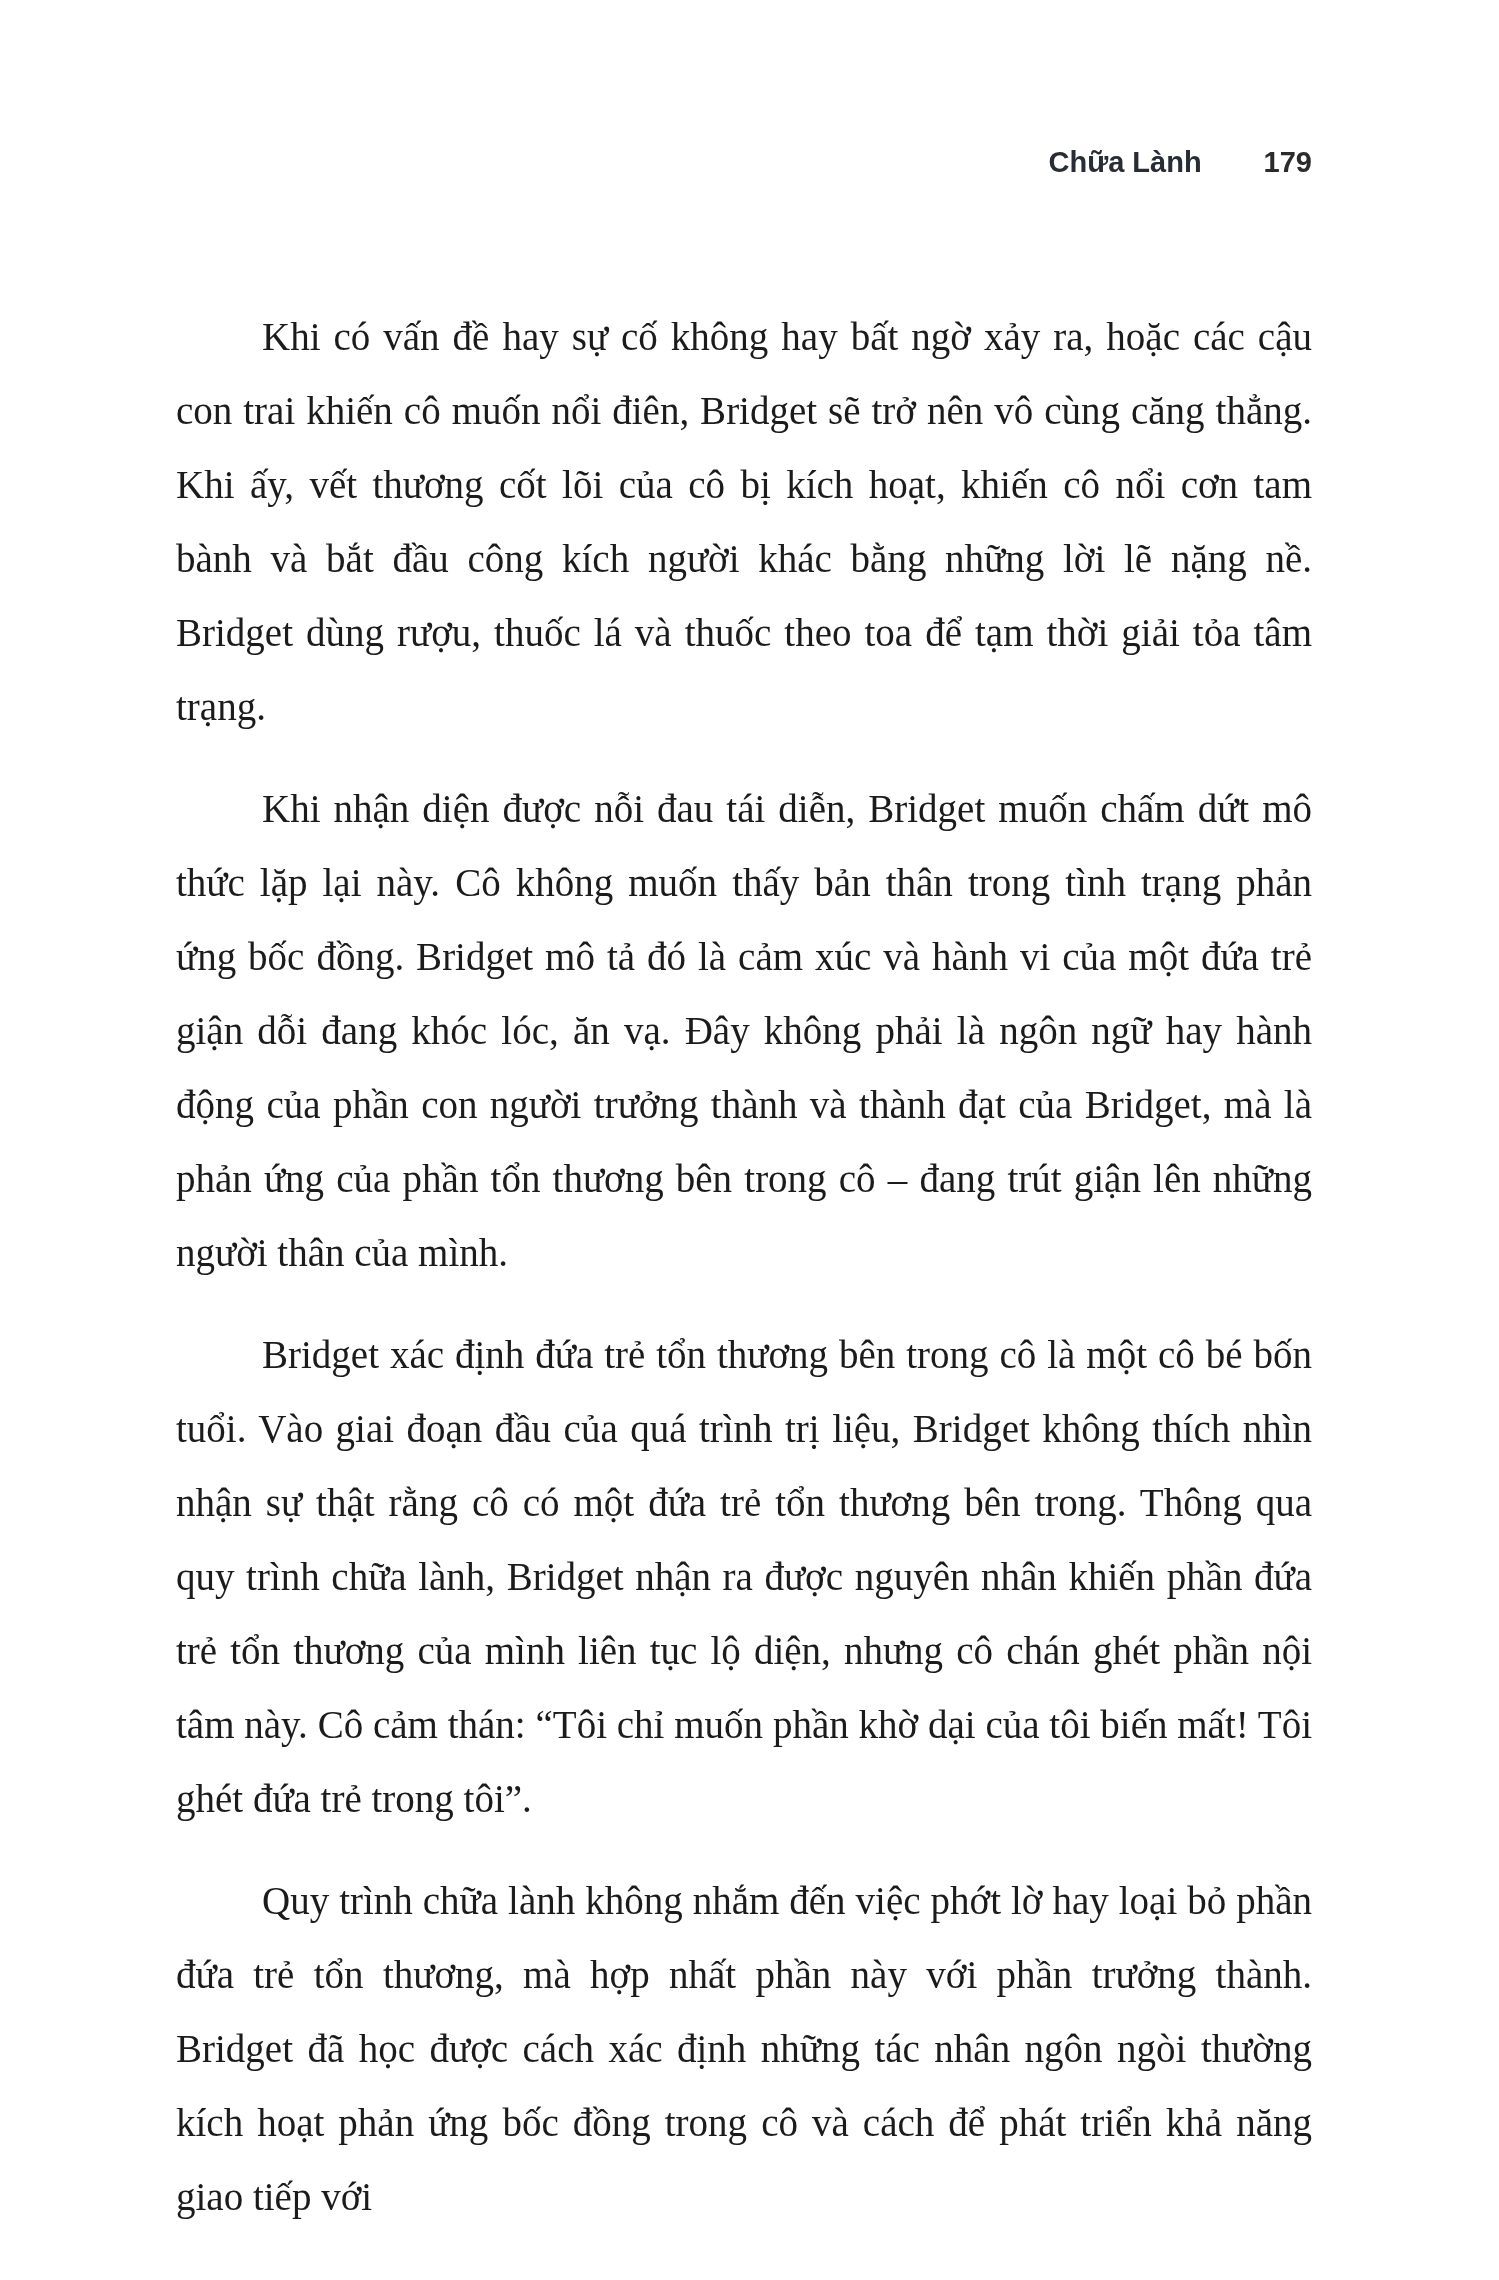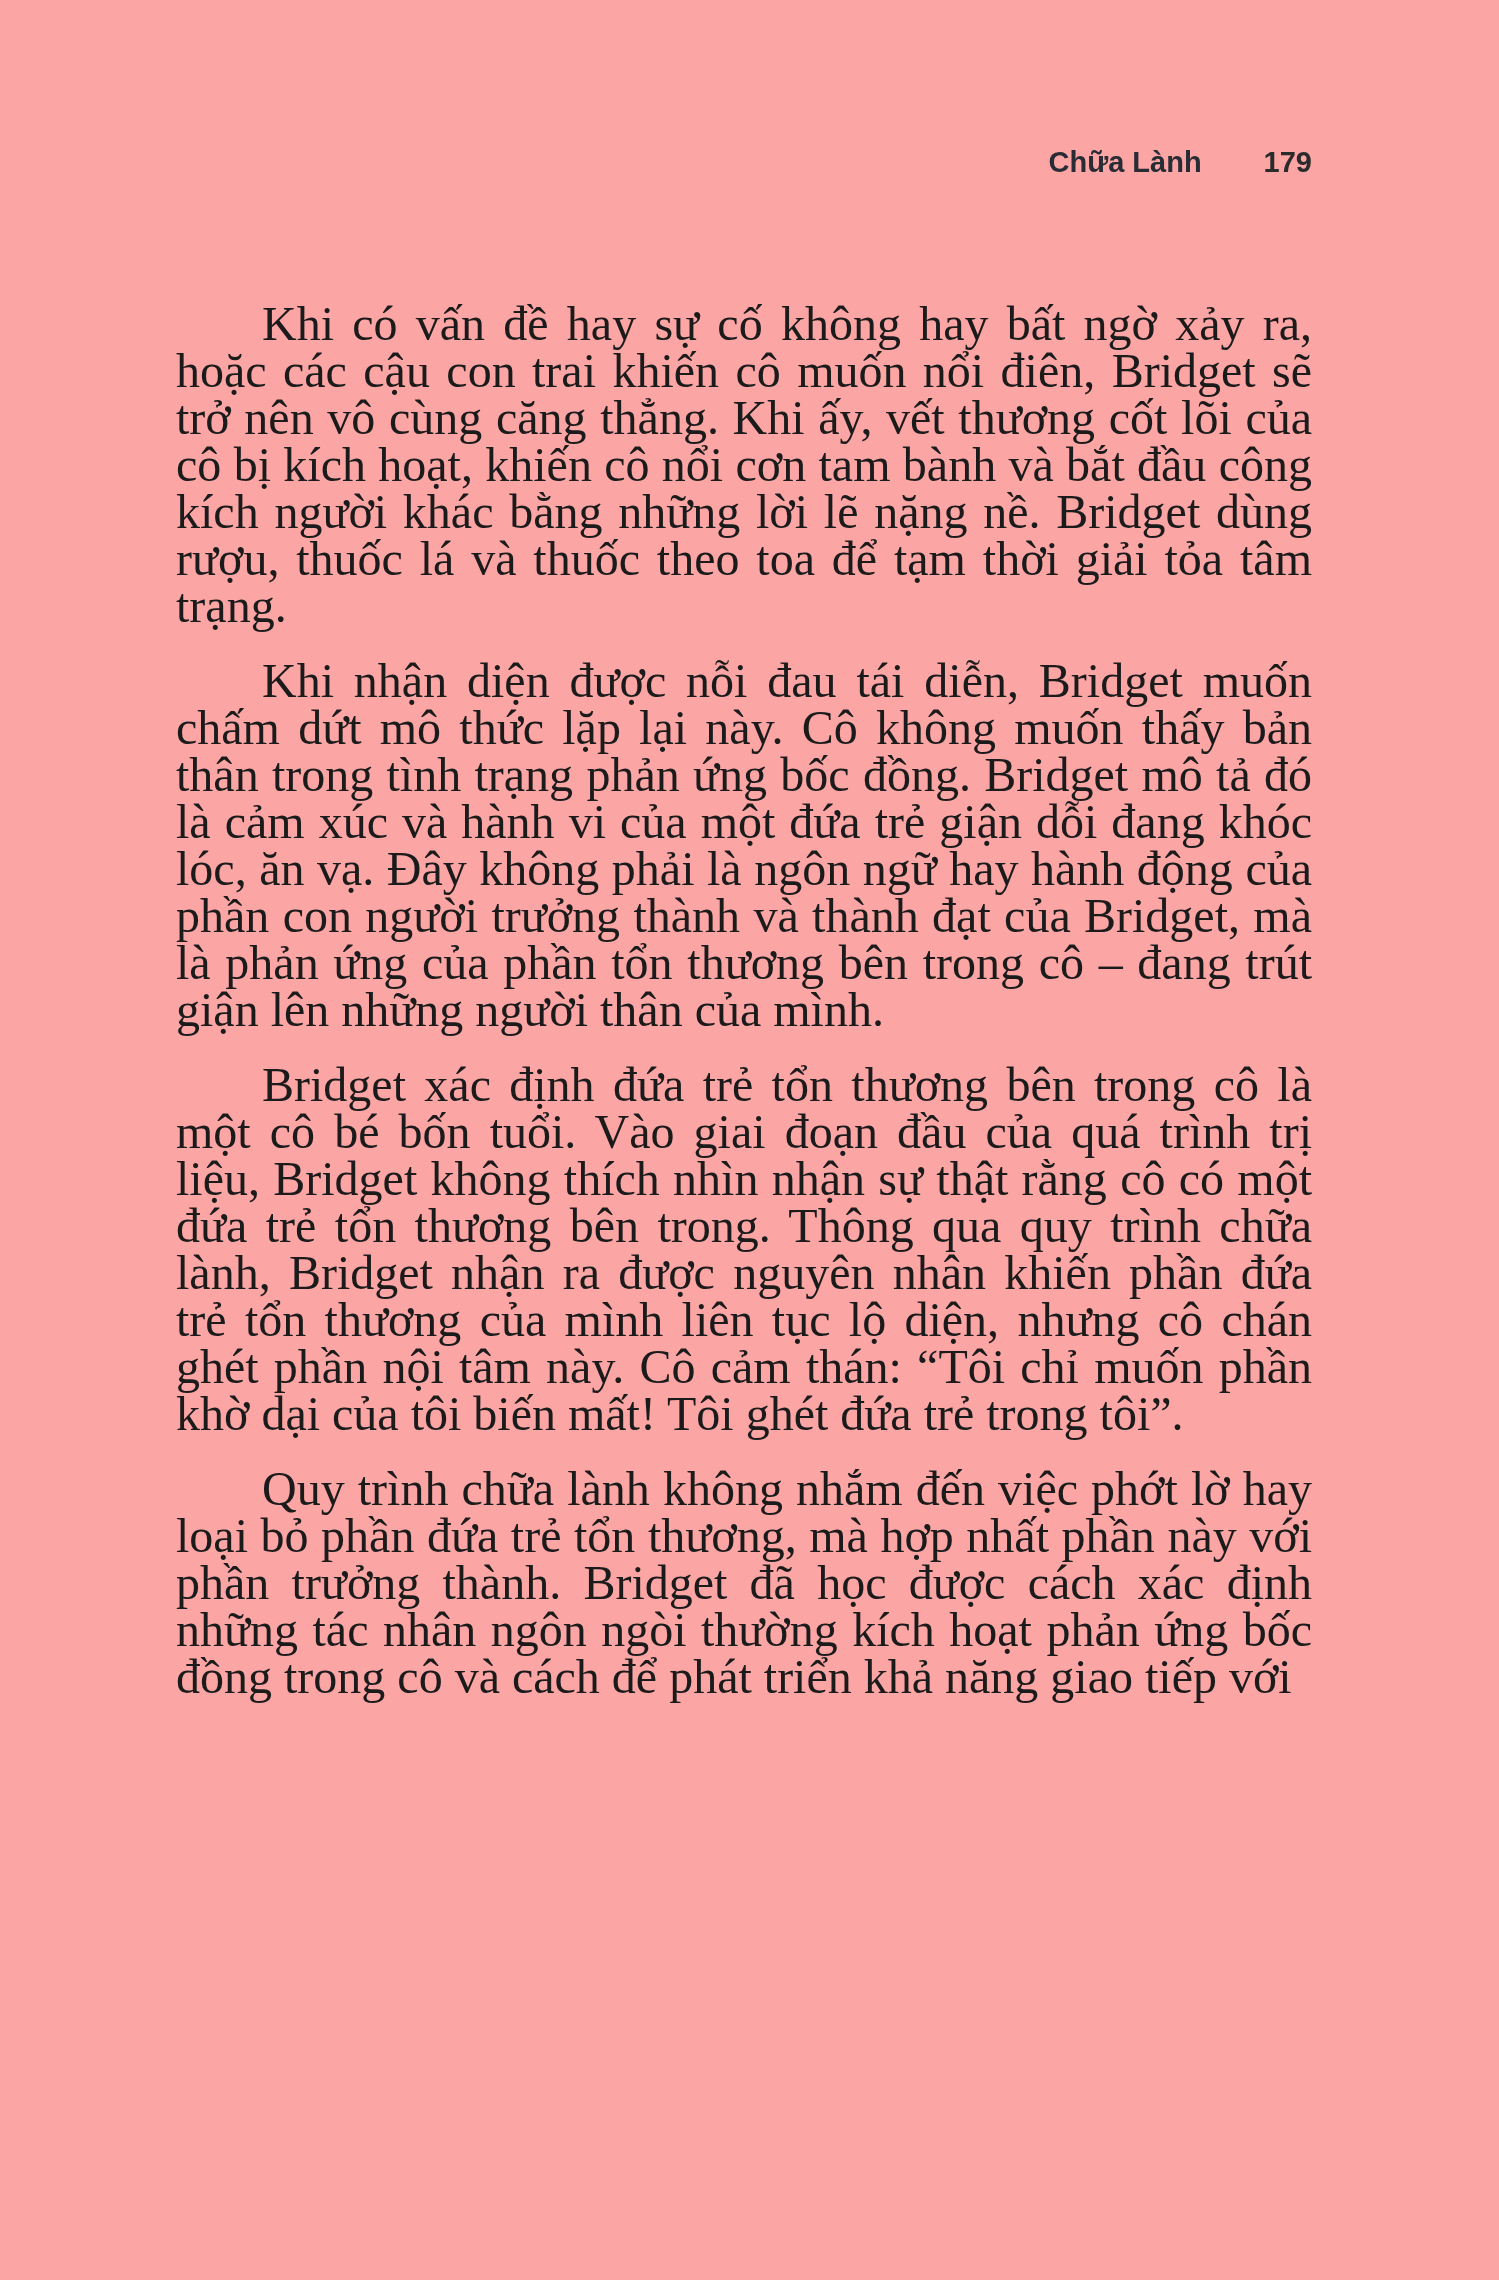--- a/index.html
+++ b/index.html
@@ -6,21 +6,21 @@
   html, body {
     margin: 0;
     padding: 0;
     background: #e8e8e8;
   }
   .page {
     position: relative;
     width: 1499px;
     height: 2280px;
     margin: 0 auto;
-    background: #fca5a5;
+    background: #ffffff;
     overflow: hidden;
     font-family: "Liberation Serif", "DejaVu Serif", serif;
   }
   .content {
     position: absolute;
     left: 176px;
     top: 0;
     width: 1136px;
   }
   .running-header {
@@ -40,22 +40,22 @@
   .running-header .title-rest {
     font-weight: 400;
   }
   .running-header .pagenum {
     margin-left: 62px;
     font-weight: 700;
     color: #2b2b2b;
   }
   .body-text {
     margin-top: 120px;
-    font-size: 48px;
-    line-height: 47px;
+    font-size: 39px;
+    line-height: 74px;
     color: #1b1b1b;
     text-align: justify;
   }
   .body-text p {
     margin: 0 0 28px 0;
     text-indent: 86px;
   }
   .body-text p:last-child {
     margin-bottom: 0;
   }

